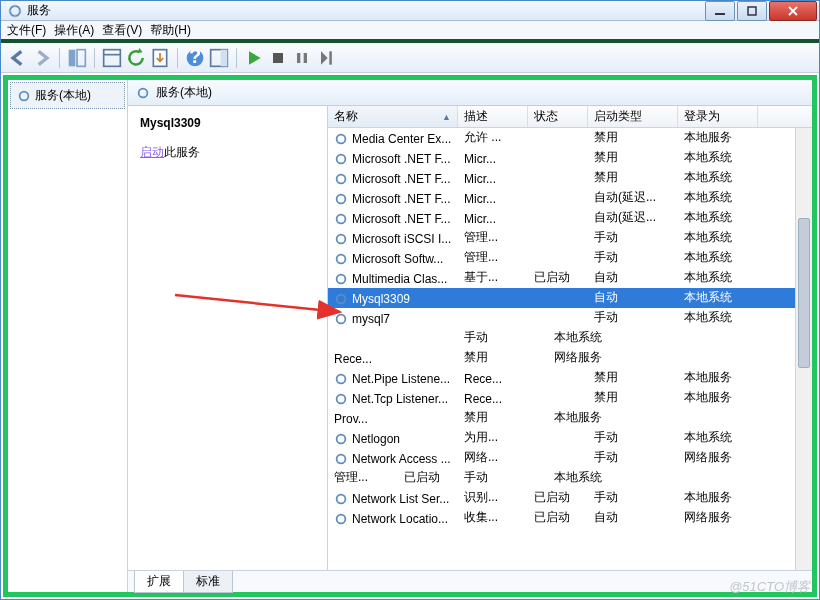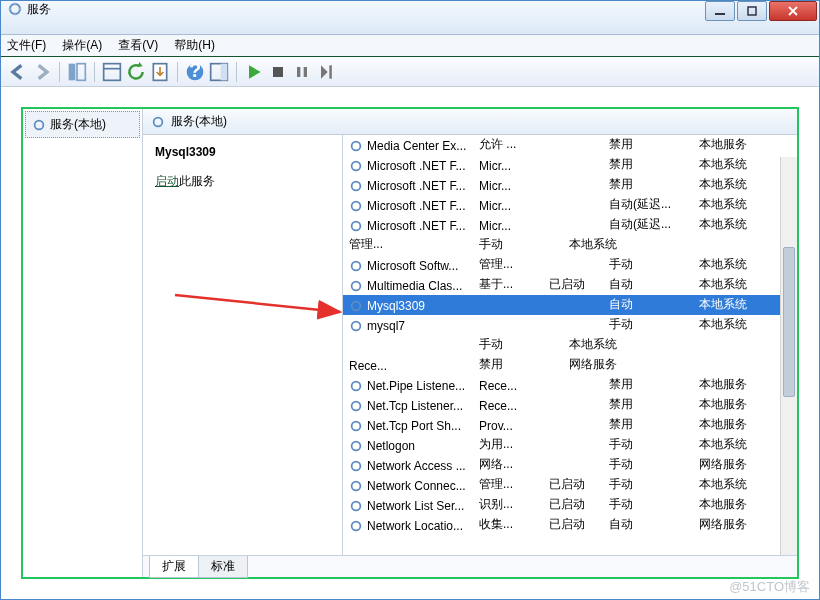--- a/index.html
+++ b/index.html
@@ -1,56 +1,56 @@
 <!DOCTYPE html>
 <html><head>
 <meta charset="utf-8">
 <style>
 *{box-sizing:border-box;margin:0;padding:0;font-family:"Microsoft YaHei","Segoe UI",Tahoma,sans-serif;font-size:12px}
 body{background:#fff;width:820px;height:600px;overflow:hidden;position:relative}
 .window{width:820px;height:600px;border:1px solid #4a87c7;background:#fff;display:flex;flex-direction:column}
-.titlebar{height:34px;background:linear-gradient(#f3f8fe,#dde9f7);display:flex;padding:0 2px;border-bottom:1px solid #a7bdd6}
+.titlebar{height:20px;background:linear-gradient(#f3f8fe,#dde9f7);display:flex;align-items:center;padding:0 2px;border-bottom:1px solid #a7bdd6}
 .titlebar .icon{width:16px;height:16px;margin:0 4px}
 .titlebar .title{flex:1;color:#000}
 .winbtns{display:flex;gap:0;margin-left:auto}
 .winbtn{width:30px;height:20px;border:1px solid #6d94b8;background:linear-gradient(#e8f1fb,#cbdcef);display:flex;align-items:center;justify-content:center;margin-left:2px;border-radius:2px}
 .winbtn.close{width:48px;background:linear-gradient(#e9736a,#c8362c);border-color:#8a2a22;color:#fff}
 .winbtn svg{width:10px;height:10px}
-.menubar{height:22px;display:flex;align-items:center;padding:2px 6px;gap:16px;background:#f4f7fb;border-bottom:1px solid #14532d}
+.menubar{height:22px;display:flex;align-items:center;padding:2px 6px;gap:8px;background:#f4f7fb;border-bottom:4px solid #14532d}
 .menubar span{cursor:default}
 .toolbar{height:30px;background:linear-gradient(#fbfcfe,#e6eef8);border-bottom:1px solid #c3ceda;display:flex;align-items:center;padding:0 6px;gap:2px}
 .tbtn{width:22px;height:22px;border:1px solid transparent;display:flex;align-items:center;justify-content:center;border-radius:2px}
 .tsep{width:1px;height:20px;background:#b9c6d4;margin:0 4px}
-.content{flex:1;display:flex;border:2px solid #22c55e;margin:20px;min-height:0}
+.content{flex:1;display:flex;border:5px solid #22c55e;margin:2px;min-height:0}
 .leftpane{width:120px;border-right:1px solid #c8d2de;background:#fff}
 .treeitem{padding:4px 6px;display:flex;align-items:center;gap:4px;background:#eef3f9;border:1px dotted #7a94b3;margin:2px}
 .rightpane{flex:1;display:flex;flex-direction:column;min-width:0}
 .rheader{height:26px;background:linear-gradient(#f8fbfe,#e4eef8);border-bottom:1px solid #c3ceda;display:flex;align-items:center;padding:0 8px;gap:6px}
 .rbody{flex:1;display:flex;min-height:0}
 .detailpane{width:200px;border-right:1px solid #c8d2de;padding:10px 12px}
 .detailpane .name{font-weight:bold;margin-bottom:14px}
-.detailpane a{color:#14532d;}
+.detailpane a{color:#8b5cf6;}
 .listpane{flex:1;display:flex;flex-direction:column;min-width:0;position:relative}
 .cols{display:flex;height:22px;background:linear-gradient(#fdfdfe,#eef2f7);border-bottom:1px solid #cbd5e0}
 .col{border-right:1px solid #d6dee8;padding:3px 6px;display:flex;align-items:center;overflow:hidden;white-space:nowrap}
 .col.sorted{background:linear-gradient(#f2f6fb,#e2ebf5)}
 .sortarrow{margin-left:auto;color:#5a7aa0;font-size:9px}
 .rows{flex:1;overflow-y:auto;overflow-x:hidden}
 .row{display:flex;height:20px;align-items:flex-end}
 .row.sel{background:#2f7bd9;color:#fff}
 .cell{padding:2px 6px;overflow:hidden;white-space:nowrap;text-overflow:ellipsis;display:flex;align-items:center;gap:4px}
 .c0{width:130px}.c1{width:70px}.c2{width:60px}.c3{width:90px}.c4{width:80px}
 .gear{width:14px;height:14px;flex-shrink:0}
 .tabs{height:22px;display:flex;align-items:center;padding-left:6px;border-top:1px solid #c8d2de;background:#f7f9fc}
 .tab{padding:2px 12px;border:1px solid #b9c6d4;border-top:none;background:#fff;margin-right:-1px;font-size:12px}
 .tab.inactive{background:#edf1f6}
 .scrollbar{position:absolute;right:0;top:22px;bottom:0;width:17px;background:#f0f0f0;border-left:1px solid #d4d4d4}
 .thumb{position:absolute;left:2px;right:2px;top:90px;height:150px;background:#c3cdd9;border:1px solid #9fb0c3;border-radius:2px}
 .arrow{width:820px;position:absolute;pointer-events:none}
-.watermark{position:absolute;right:10px;bottom:4px;color:#c0c6cc;font-size:13px;}
+.watermark{position:absolute;right:10px;bottom:4px;color:#c0c6cc;font-size:13px;font-style:italic}
 .gear-svg circle{fill:none;stroke:#5e8cc0;stroke-width:2}
 .gear-svg path{fill:#98b8da}
 </style>
 </head>
 <body>
 
 <div class="window">
   <div class="titlebar">
     <svg class="icon gear-svg" viewBox="0 0 16 16">
         <circle cx="8" cy="8" r="5"></circle>
@@ -177,20 +177,30 @@
       </div>
       <div class="rbody">
         <div class="detailpane">
           <div class="name">Mysql3309</div>
           <div>
             <a href="#">启动</a><span>此服务</span>
           </div>
         </div>
 
         <div class="listpane">
+          <div class="cols">
+            <div class="col c0 sorted">
+                <span>名称</span>
+                <span class="sortarrow">▲</span>
+              </div>
+            <div class="col c1">描述</div>
+            <div class="col c2">状态</div>
+            <div class="col c3">启动类型</div>
+            <div class="col c4">登录为</div>
+          </div>
           <div class="rows" id="rows">
               <div class="row">
                 <div class="cell c0">
                   <svg class="gear gear-svg" viewBox="0 0 16 16">
                     <circle cx="8" cy="8" r="5"></circle>
                   </svg>
                   <span>Media Center Ex...</span>
                 </div>
                 <div class="cell c1">允许 ...</div>
                 <div class="cell c2"></div>
@@ -239,20 +249,26 @@
                     <circle cx="8" cy="8" r="5"></circle>
                   </svg>
                   <span>Microsoft .NET F...</span>
                 </div>
                 <div class="cell c1">Micr...</div>
                 <div class="cell c2"></div>
                 <div class="cell c3">自动(延迟...</div>
                 <div class="cell c4">本地系统</div>
               </div>
               <div class="row">
+                <div class="cell c0">
+                  <svg class="gear gear-svg" viewBox="0 0 16 16">
+                    <circle cx="8" cy="8" r="5"></circle>
+                  </svg>
+                  <span>Microsoft iSCSI I...</span>
+                </div>
                 <div class="cell c1">管理...</div>
                 <div class="cell c2"></div>
                 <div class="cell c3">手动</div>
                 <div class="cell c4">本地系统</div>
               </div>
               <div class="row">
                 <div class="cell c0">
                   <svg class="gear gear-svg" viewBox="0 0 16 16">
                     <circle cx="8" cy="8" r="5"></circle>
                   </svg>
@@ -329,26 +345,20 @@
                     <circle cx="8" cy="8" r="5"></circle>
                   </svg>
                   <span>Net.Tcp Listener...</span>
                 </div>
                 <div class="cell c1">Rece...</div>
                 <div class="cell c2"></div>
                 <div class="cell c3">禁用</div>
                 <div class="cell c4">本地服务</div>
               </div>
               <div class="row">
-                <div class="cell c0">
-                  <svg class="gear gear-svg" viewBox="0 0 16 16">
-                    <circle cx="8" cy="8" r="5"></circle>
-                  </svg>
-                  <span>Net.Tcp Port Sh...</span>
-                </div>
                 <div class="cell c1">Prov...</div>
                 <div class="cell c2"></div>
                 <div class="cell c3">禁用</div>
                 <div class="cell c4">本地服务</div>
               </div>
               <div class="row">
                 <div class="cell c0">
                   <svg class="gear gear-svg" viewBox="0 0 16 16">
                     <circle cx="8" cy="8" r="5"></circle>
                   </svg>
@@ -365,26 +375,20 @@
                     <circle cx="8" cy="8" r="5"></circle>
                   </svg>
                   <span>Network Access ...</span>
                 </div>
                 <div class="cell c1">网络...</div>
                 <div class="cell c2"></div>
                 <div class="cell c3">手动</div>
                 <div class="cell c4">网络服务</div>
               </div>
               <div class="row">
-                <div class="cell c0">
-                  <svg class="gear gear-svg" viewBox="0 0 16 16">
-                    <circle cx="8" cy="8" r="5"></circle>
-                  </svg>
-                  <span>Network Connec...</span>
-                </div>
                 <div class="cell c1">管理...</div>
                 <div class="cell c2">已启动</div>
                 <div class="cell c3">手动</div>
                 <div class="cell c4">本地系统</div>
               </div>
               <div class="row">
                 <div class="cell c0">
                   <svg class="gear gear-svg" viewBox="0 0 16 16">
                     <circle cx="8" cy="8" r="5"></circle>
                   </svg>

